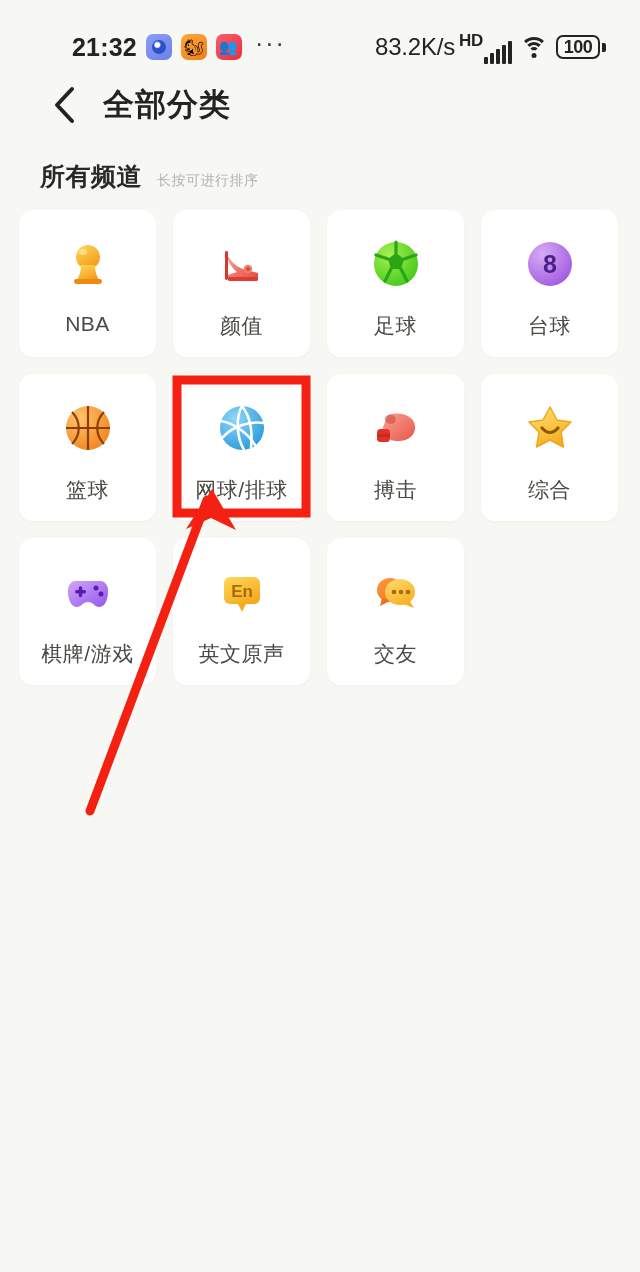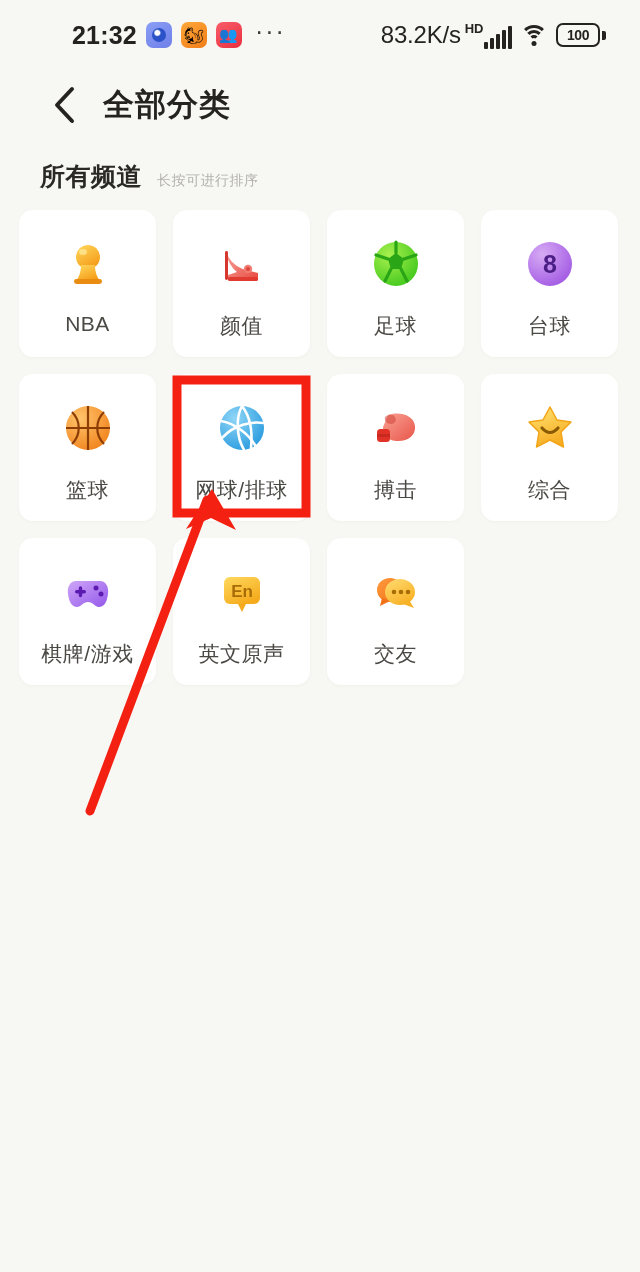--- a/index.html
+++ b/index.html
@@ -7,60 +7,60 @@
   body {
     background:#f7f7f3;
     font-family:"Liberation Sans","DejaVu Sans",sans-serif;
     position:relative;
     overflow:hidden;
     -webkit-font-smoothing:antialiased;
   }
 
   
   .statusbar{
-    position:absolute; left:0; top:4px; width:640px; height:62px;
+    position:absolute; left:0; top:16px; width:640px; height:62px;
     display:flex; align-items:center; justify-content:space-between;
     padding:0 34px 0 72px;
   }
   .sb-left{ display:flex; align-items:center; gap:9px; }
   .sb-time{ font-size:25px; font-weight:700; color:#24231f; letter-spacing:.2px; }
   .appicon{ width:26px; height:26px; border-radius:7px; position:relative; flex:none;
             display:flex; align-items:center; justify-content:center; }
   .appicon.blue{ background:linear-gradient(145deg,#8a9ef5,#6f7fe8); }
   .appicon.blue::after{ content:""; width:14px; height:14px; border-radius:50%;
       background:radial-gradient(circle at 38% 35%,#ffffff 0 18%,#2b52c8 30% 100%); }
   .appicon.orange{ background:linear-gradient(145deg,#ffa83a,#f07d18); font-size:16px; }
   .appicon.orange .g{ filter:saturate(1.2); }
   .appicon.red{ background:linear-gradient(145deg,#fa5d6a,#e8303f); font-size:15px; }
   .sb-dots{ font-size:25px; color:#3c3b37; letter-spacing:2px; line-height:10px;
             margin-left:4px; padding-bottom:9px; }
   .sb-right{ display:flex; align-items:center; gap:8px; }
   .sb-speed{ font-size:24px; font-weight:500; color:#24231f; letter-spacing:-.2px; }
   .hd-wrap{ display:flex; align-items:flex-end; gap:1px; margin-left:-4px; }
-  .hd{ font-size:13px; font-weight:700; color:#24231f; margin-bottom:13px; letter-spacing:-.3px;}
+  .hd{ font-size:17px; font-weight:700; color:#24231f; margin-bottom:13px; letter-spacing:-.3px;}
   .bars{ display:flex; align-items:flex-end; gap:2px; height:22px; }
   .bars i{ width:4px; background:#24231f; border-radius:1px; display:block; }
   .bars i:nth-child(1){ height:7px; }
   .bars i:nth-child(2){ height:11px; }
   .bars i:nth-child(3){ height:15px; }
   .bars i:nth-child(4){ height:19px; }
   .bars i:nth-child(5){ height:23px; }
   .wifi{ width:28px; height:22px; position:relative; }
   .wifi span{ position:absolute; left:50%; transform:translateX(-50%);
       border:3px solid #24231f; border-bottom-color:transparent;
       border-left-color:transparent; border-right-color:transparent; border-radius:50%; }
   .wifi span:nth-child(1){ width:28px; height:28px; top:1px; }
   .wifi span:nth-child(2){ width:19px; height:19px; top:6px; }
   .wifi span:nth-child(3){ width:10px; height:10px; top:11px; }
   .wifi em{ position:absolute; left:50%; bottom:0; transform:translateX(-50%);
       width:5px; height:5px; border-radius:50%; background:#24231f; }
   .batt{ display:flex; align-items:center; }
   .batt .body{ width:44px; height:24px; border:2.5px solid #24231f; border-radius:7px;
       display:flex; align-items:center; justify-content:center; }
-  .batt .body b{ font-size:14px; font-weight:700; color:#24231f; letter-spacing:-.5px; }
+  .batt .body b{ font-size:18px; font-weight:700; color:#24231f; letter-spacing:-.5px; }
   .batt .tip{ width:4px; height:9px; background:#24231f; border-radius:0 2px 2px 0; margin-left:2px;}
 
   
   .navbar{ position:absolute; left:15px; top:62px; width:640px; height:86px;
            display:flex; align-items:center; padding-left:32px; gap:22px; }
   .back-btn{ width:34px; height:40px; display:flex; align-items:center; justify-content:center;
              cursor:pointer; }
   .back-btn svg{ display:block; }
   .page-title{ font-size:31px; font-weight:700; color:#24231f; letter-spacing:1px; }
 

